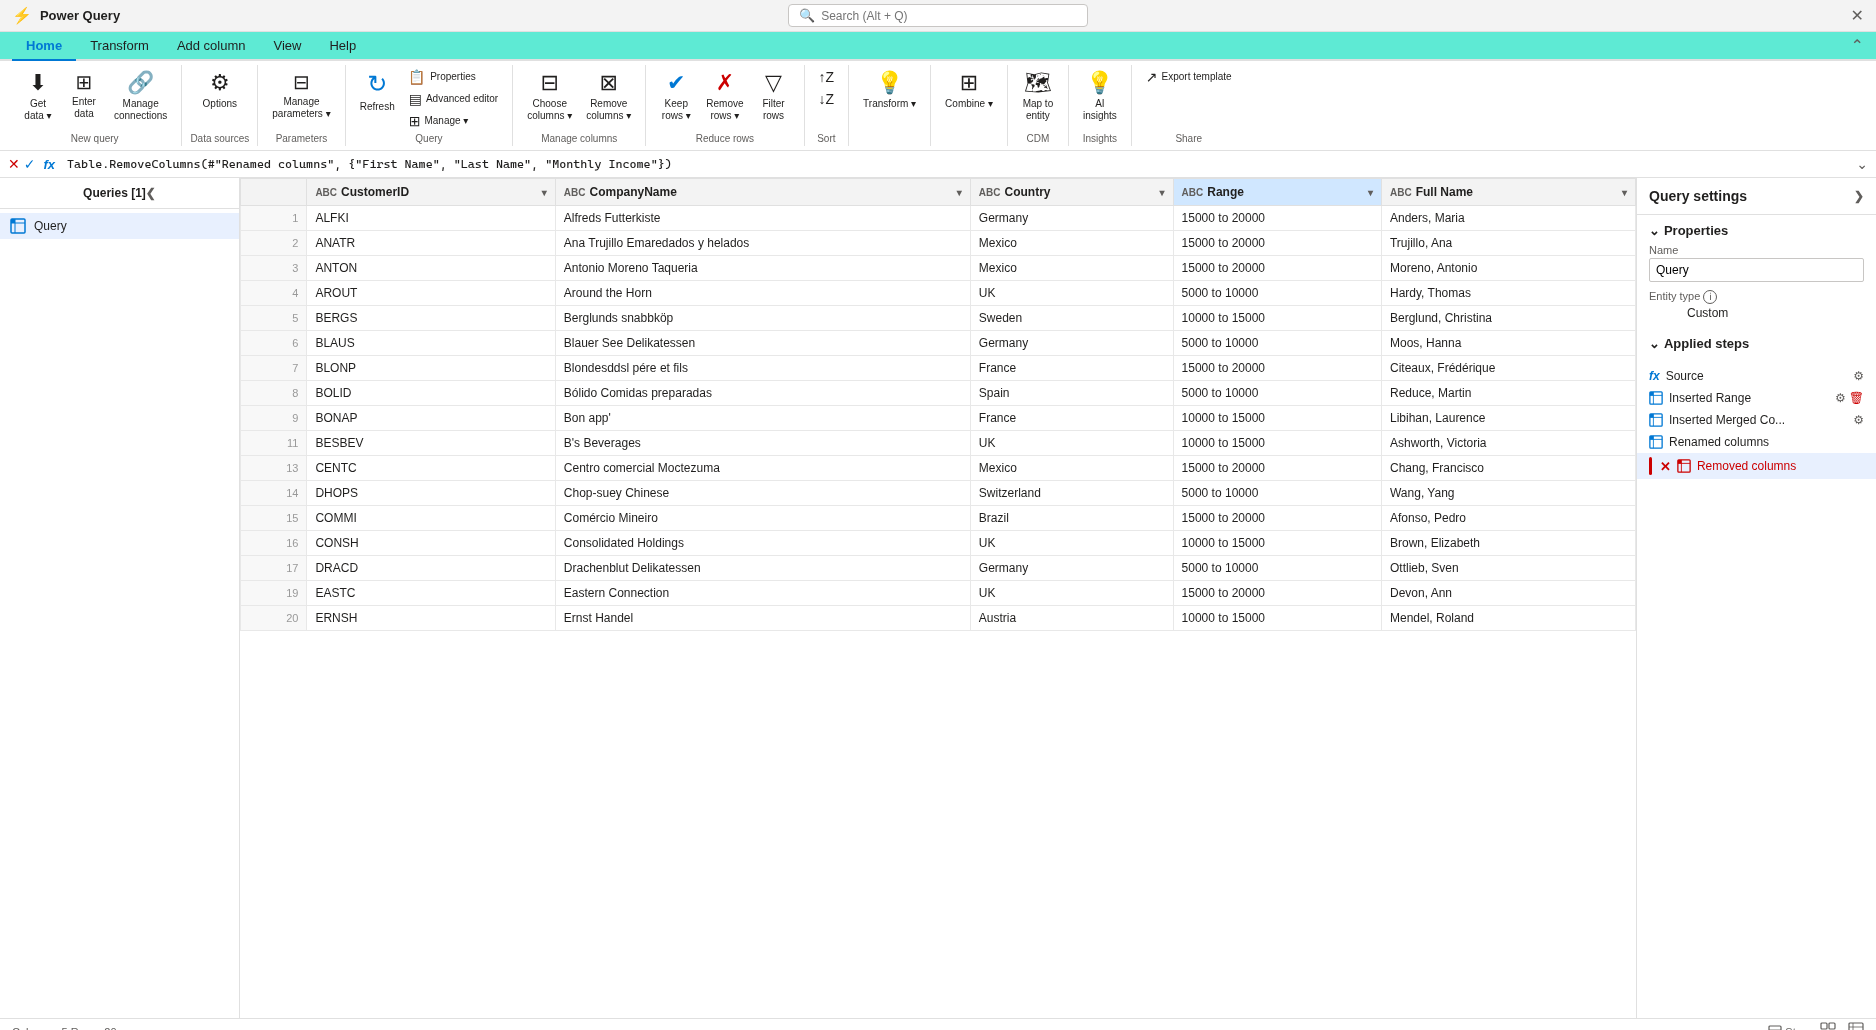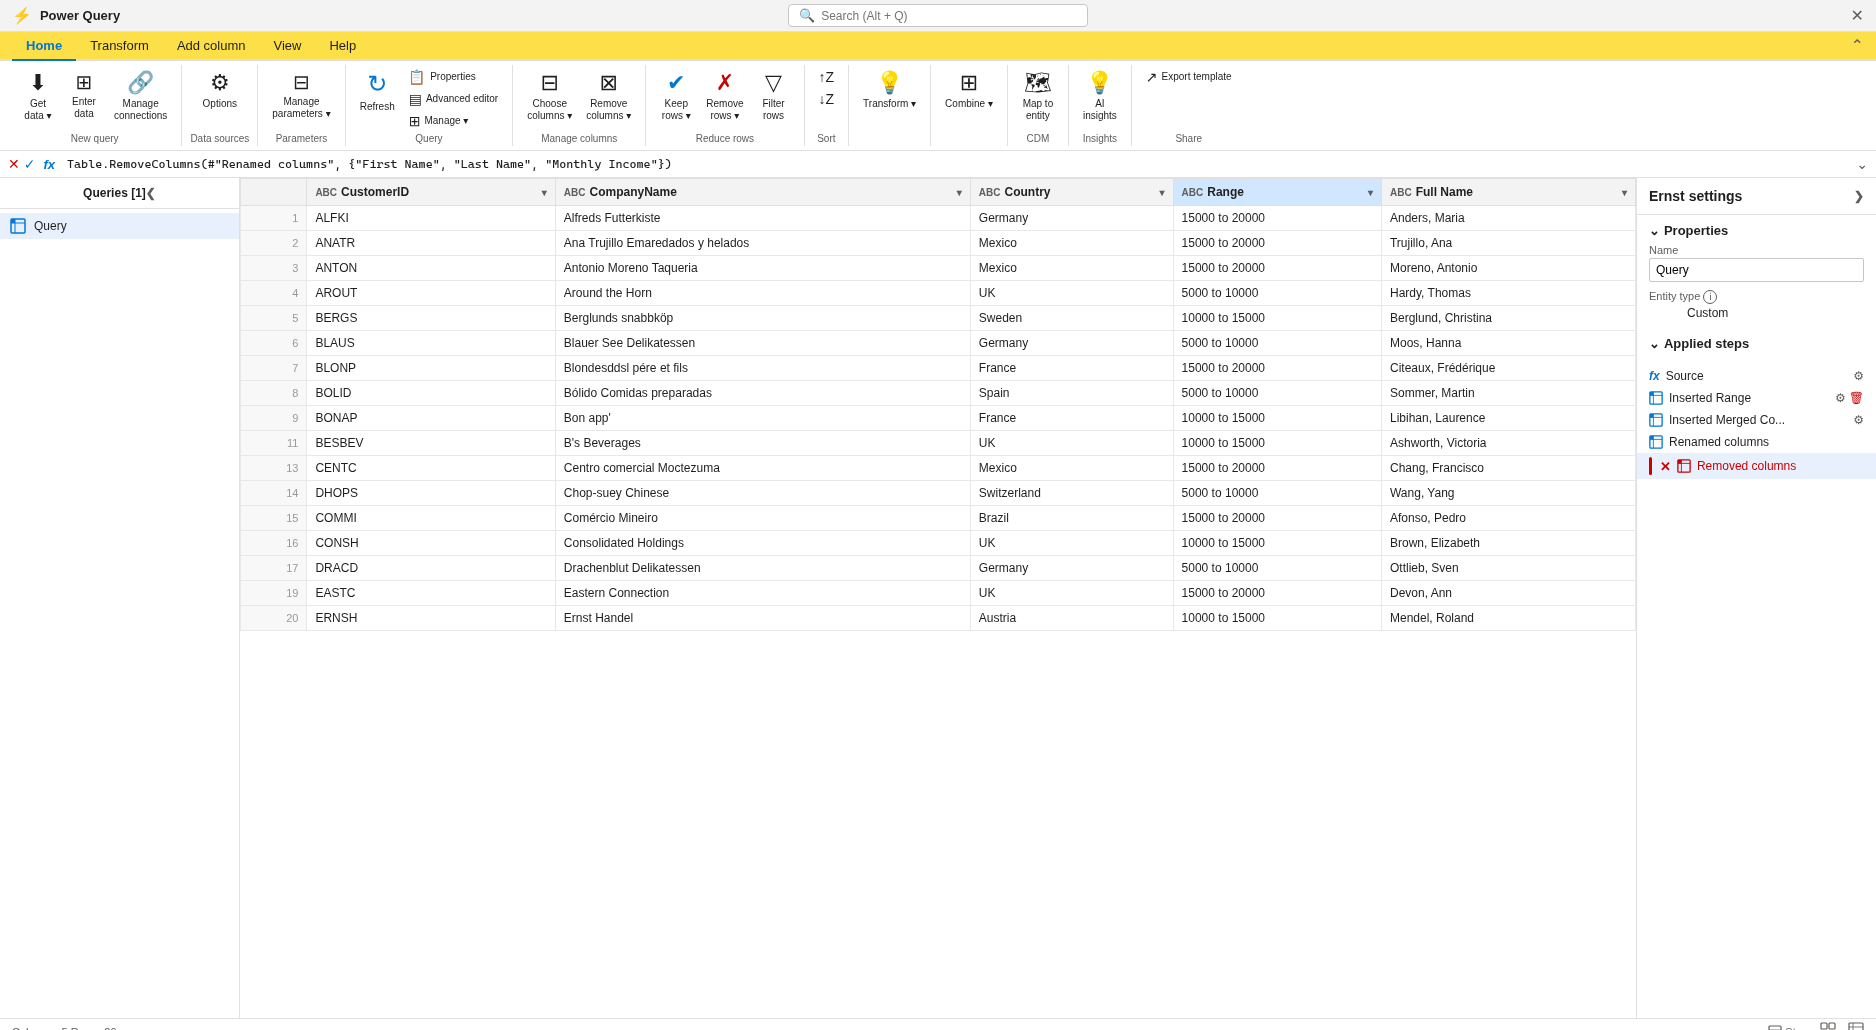--- a/index.html
+++ b/index.html
@@ -21,21 +21,21 @@
       position: absolute; left: 50%; top: 4px; transform: translateX(-50%);
       display: flex; align-items: center;
       background: white; border: 1px solid #c8c6c4; border-radius: 4px;
       padding: 3px 10px; width: 300px; gap: 6px;
     }
     .search-bar input { border: none; outline: none; font-size: 12px; width: 100%; color: #605e5c; }
 
     
     .ribbon-tabs {
       display: flex; align-items: center; padding: 0 12px;
-      background: #fde047;
+      background: #5eead4;
       border-bottom: 2px solid #e0e0e0;
     }
     .ribbon-tab {
       padding: 6px 14px 6px 14px;
       font-size: 13px; cursor: pointer; color: #201f1e;
       border-bottom: 2px solid transparent;
       margin-bottom: -2px;
     }
     .ribbon-tab.active { border-bottom: 2px solid #0078d4; color: #0078d4; font-weight: 600; }
 
@@ -487,21 +487,21 @@
     <td>France</td>
     <td>15000 to 20000</td>
     <td>Citeaux, Frédérique</td>
   </tr>
           <tr>
     <td class="rn-cell">8</td>
     <td>BOLID</td>
     <td>Bólido Comidas preparadas</td>
     <td>Spain</td>
     <td>5000 to 10000</td>
-    <td>Sommer, Martin</td>
+    <td>Reduce, Martin</td>
   </tr>
           <tr>
     <td class="rn-cell">9</td>
     <td>BONAP</td>
     <td>Bon app'</td>
     <td>France</td>
     <td>10000 to 15000</td>
     <td>Libihan, Laurence</td>
   </tr>
           <tr>
@@ -567,21 +567,21 @@
     <td>Austria</td>
     <td>10000 to 15000</td>
     <td>Mendel, Roland</td>
   </tr>
         </tbody>
     </table>
   </div>
 
   <div class="settings-panel">
     <div class="settings-header">
-      <span>Ernst settings</span>
+      <span>Query settings</span>
       <span class="chevron">❯</span>
     </div>
     <div class="settings-section">
       <div class="settings-section-title">
         <span style="cursor:pointer;">⌄</span>
         <span>Properties</span>
       </div>
       <div class="settings-label">Name</div>
       <input class="settings-input" type="text" value="Query" style="">
       <div class="settings-label">

